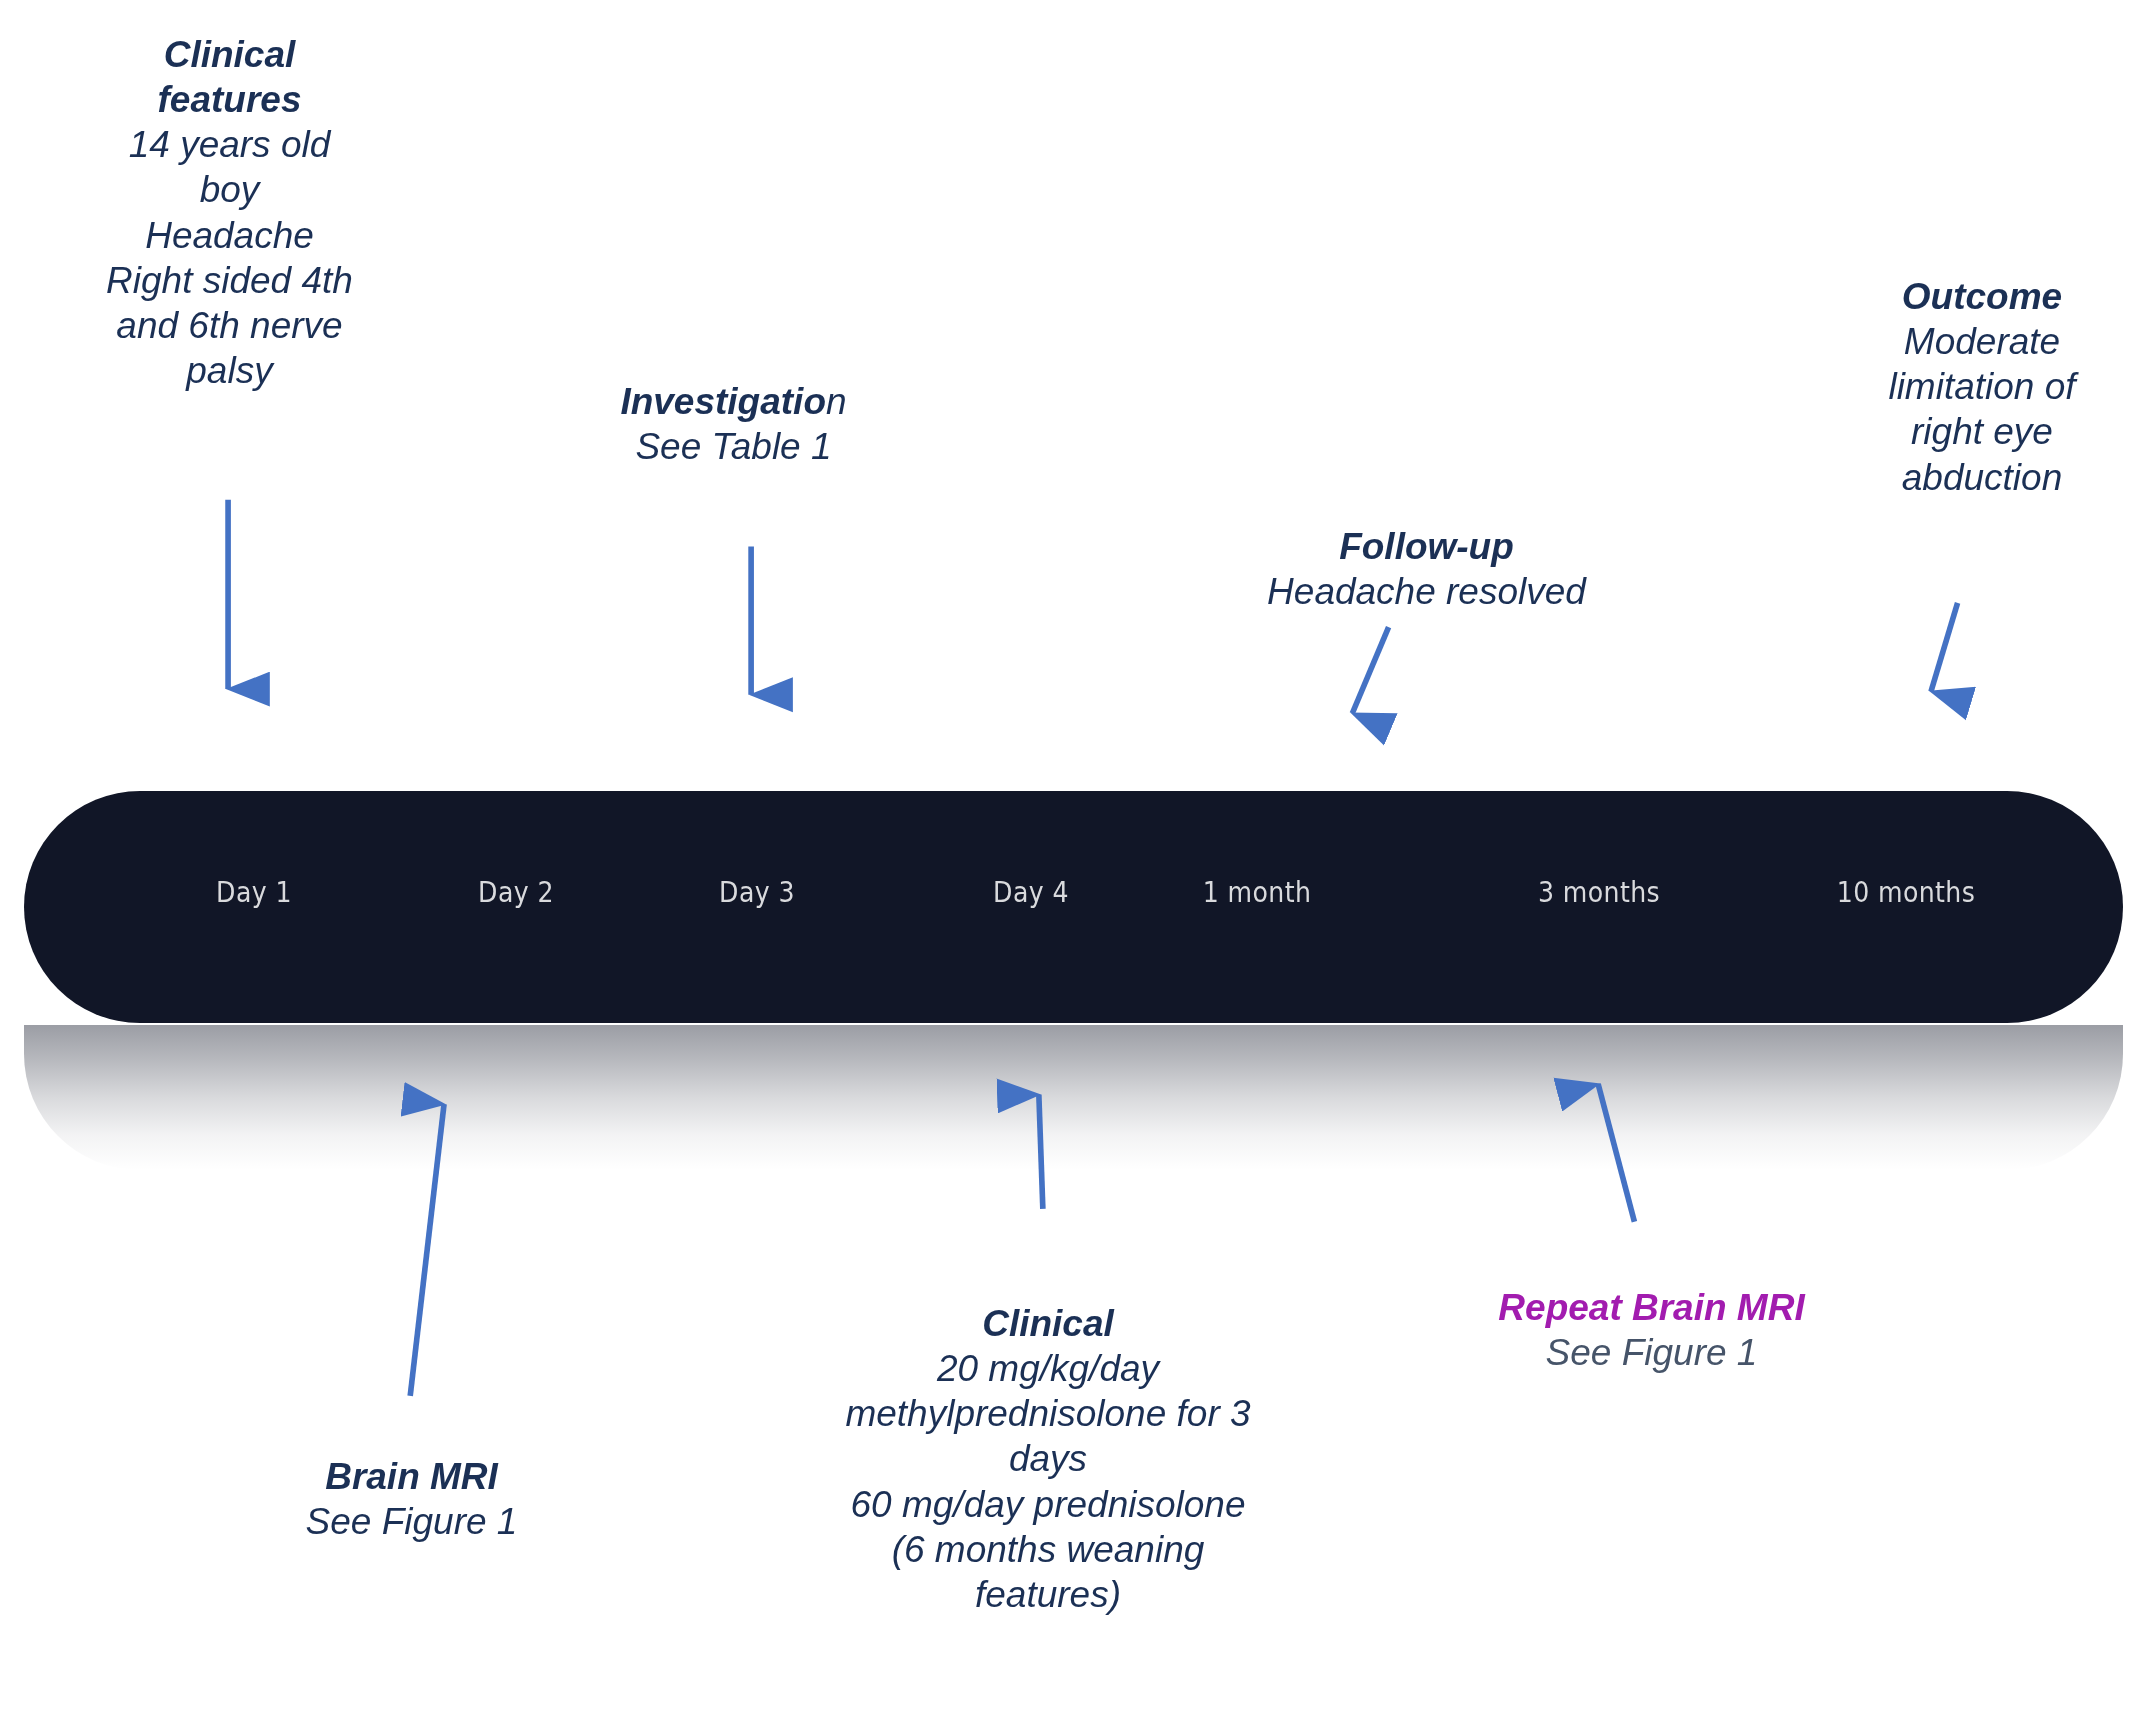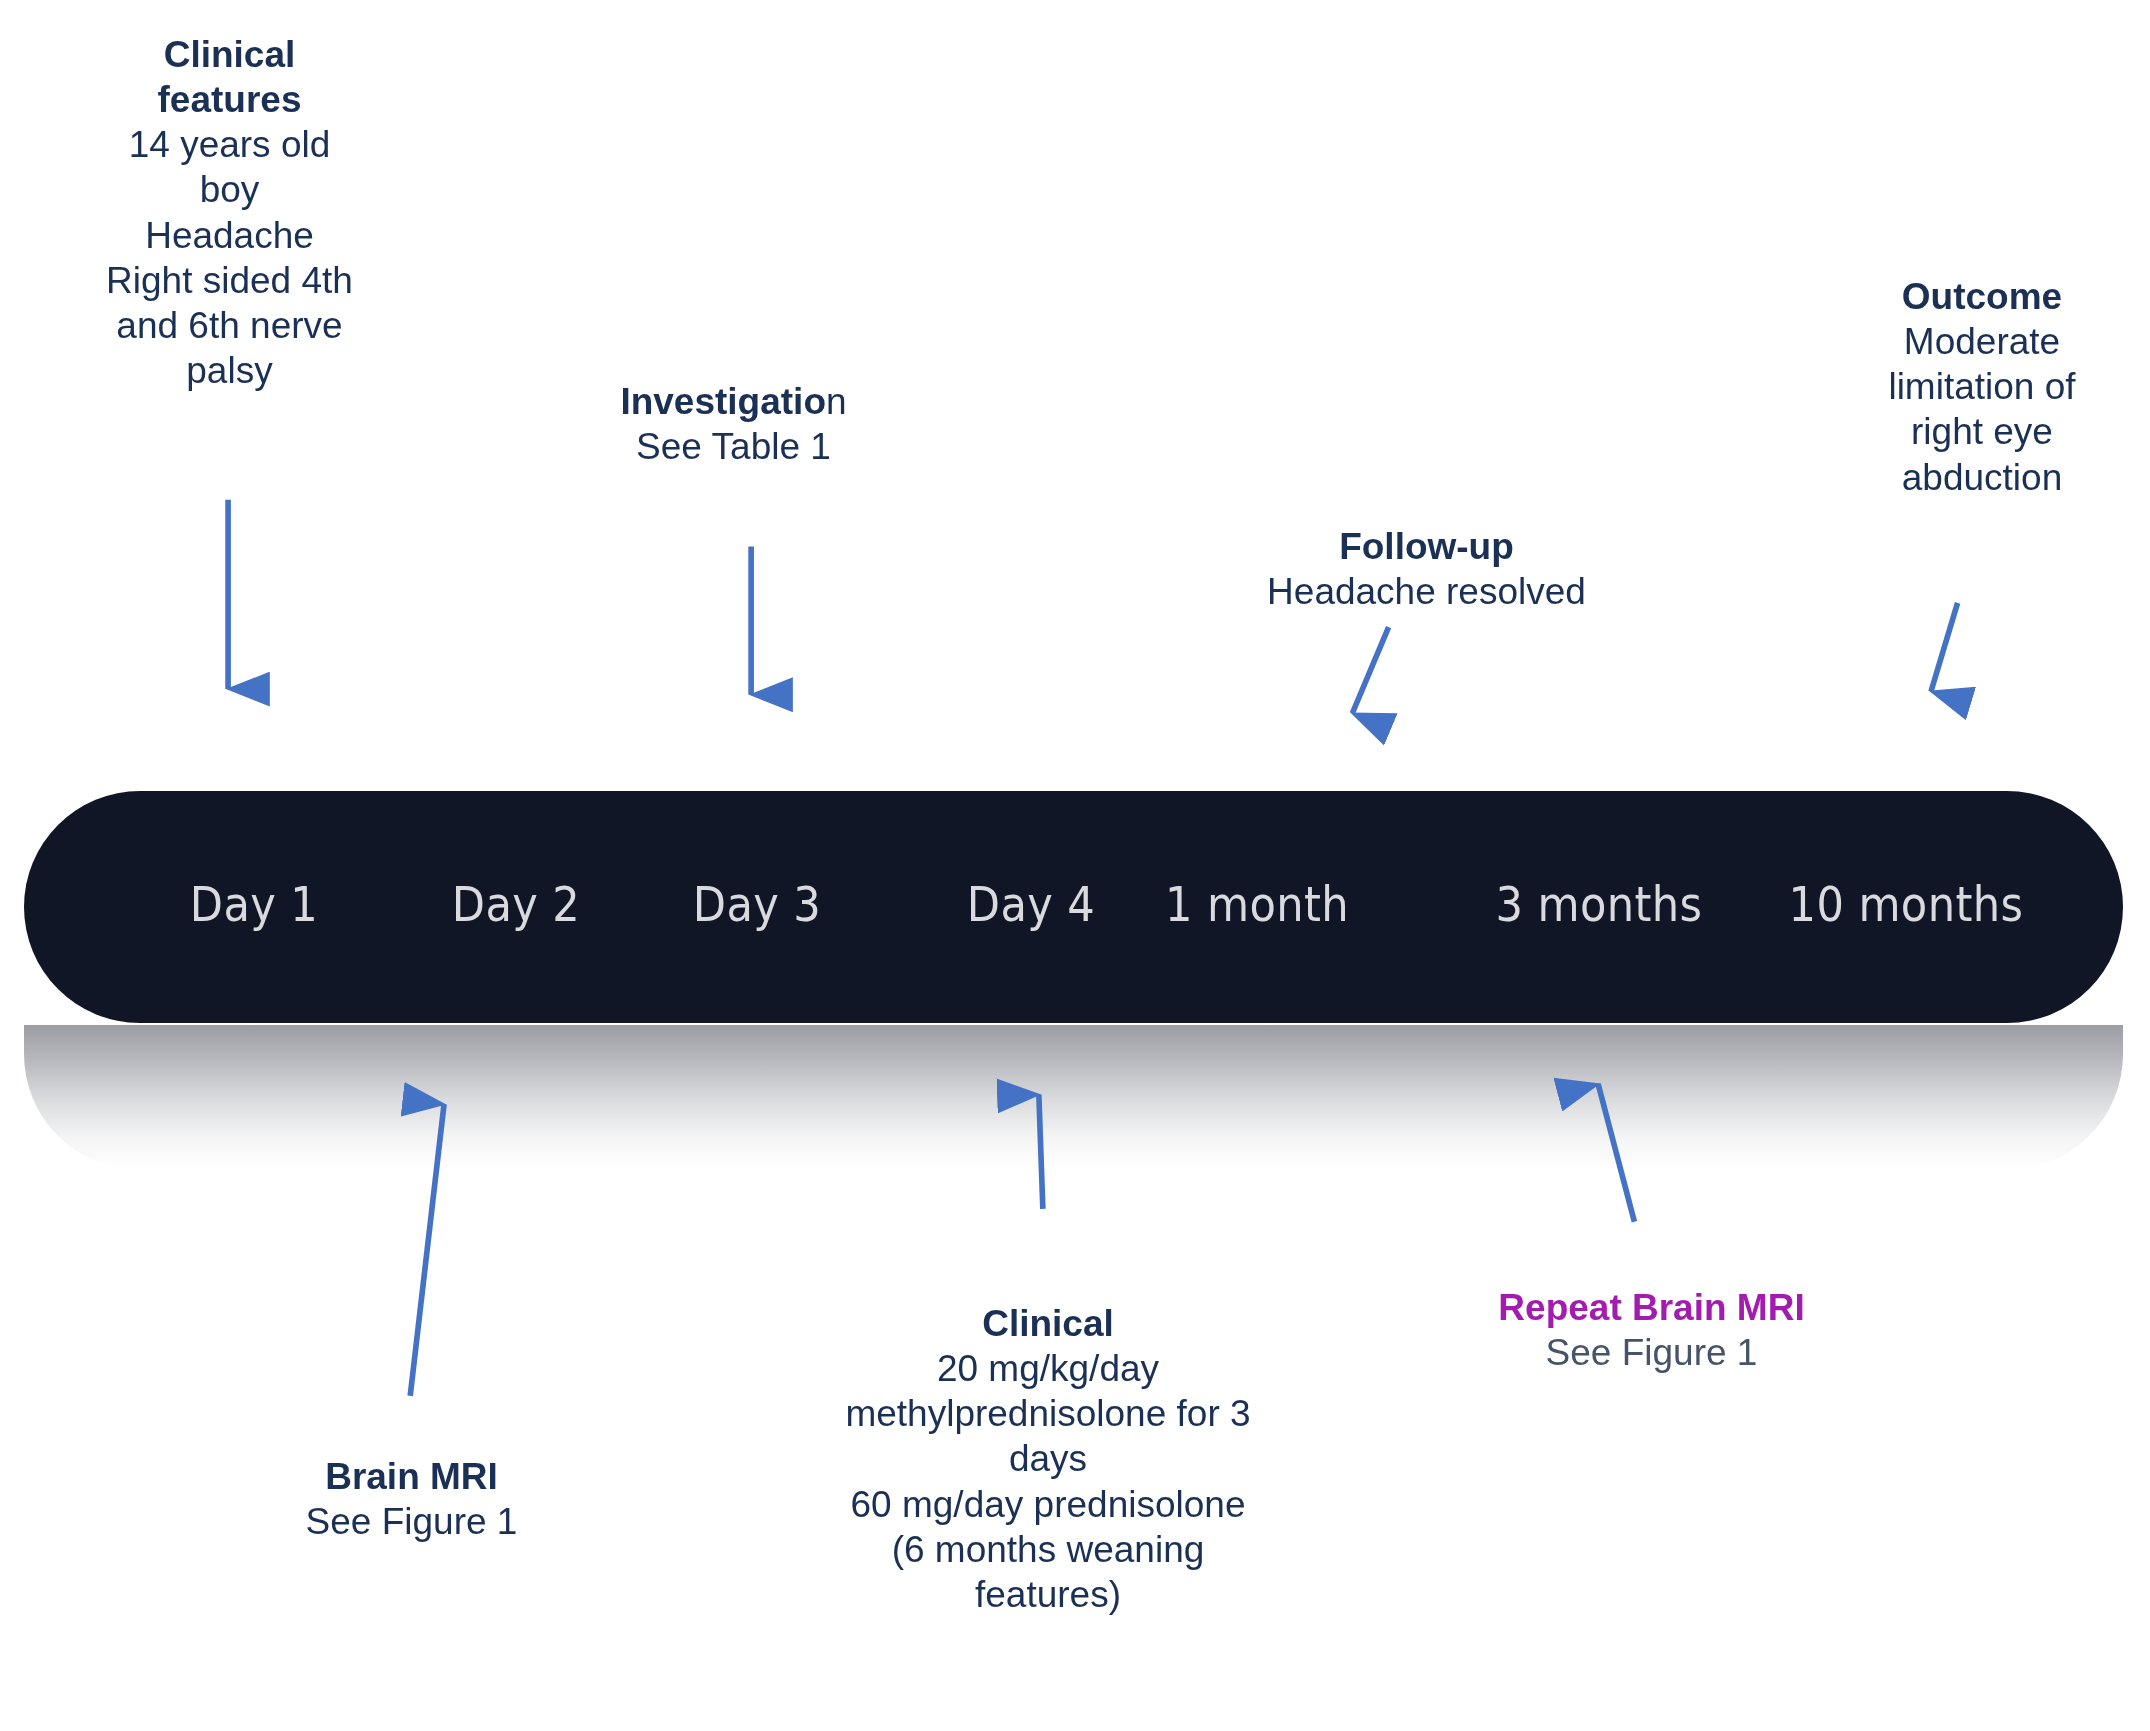--- a/index.html
+++ b/index.html
@@ -53,35 +53,36 @@
     top: 791px;
     width: 2099px;
     height: 232px;
     z-index: 4;
   }
   .tl-label {
     position: absolute;
     top: 85px;
     transform: translateX(-50%);
     color: #d9dadd;
-    font-size: 48px;
+    font-size: 28px;
     font-family: "Liberation Sans Narrow", "DejaVu Sans Condensed", "Liberation Sans", sans-serif;
     font-stretch: condensed;
     white-space: nowrap;
     letter-spacing: 0.4px;
   }
 
   
   .note {
     position: absolute;
     color: #1b3055;
     font-size: 37px;
     line-height: 1.22;
     text-align: center;
     z-index: 5;
+    font-style: italic;
   }
   .note .t {
     font-weight: bold;
     display: block;
   }
   .note .b {
     display: block;
   }
   .note.muted { color: #465469; }
   .note.muted .t { color: #a21caf; }

